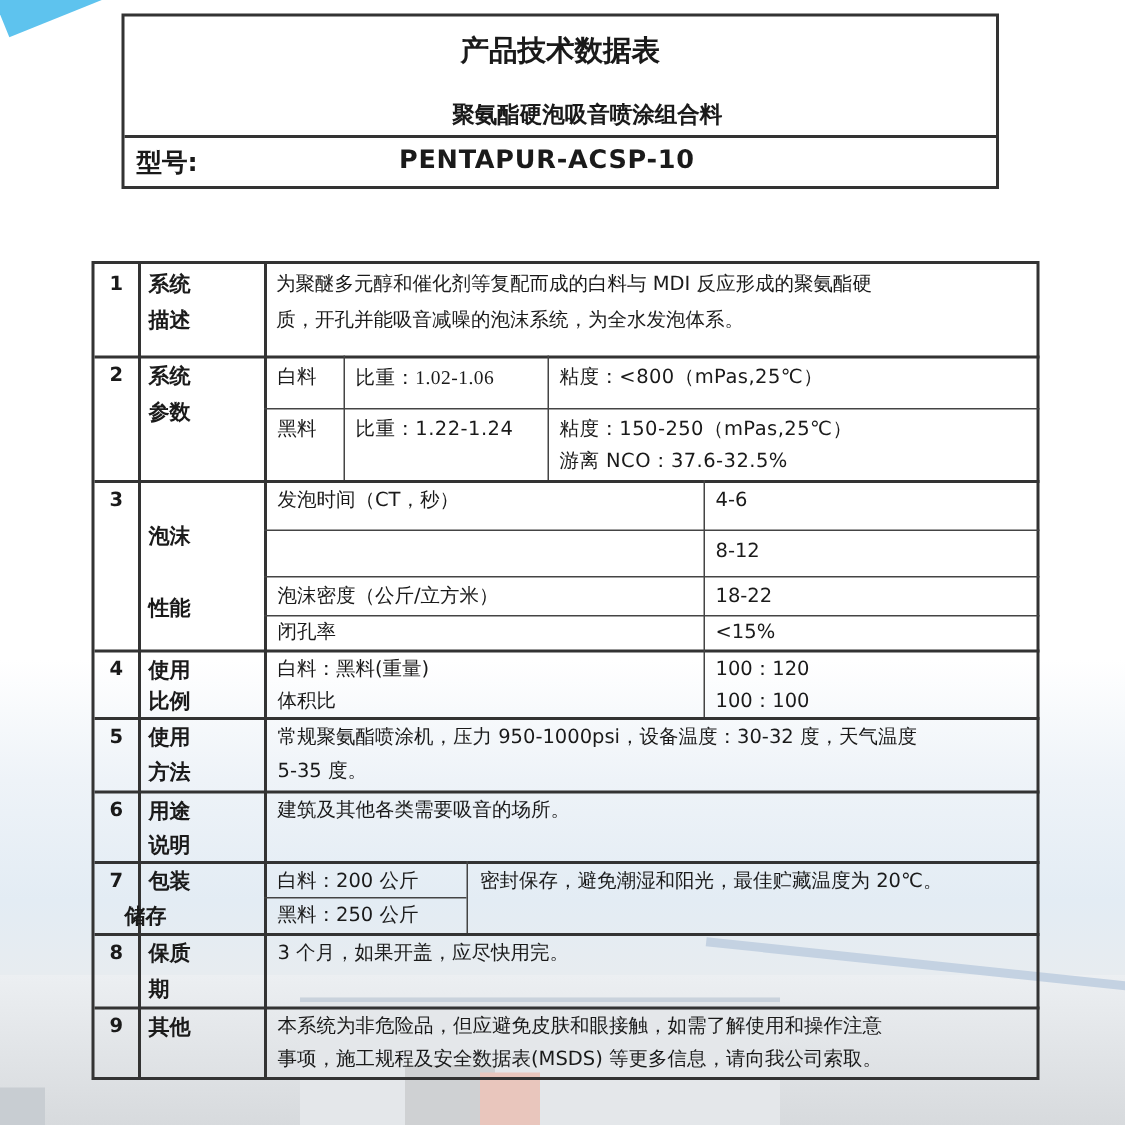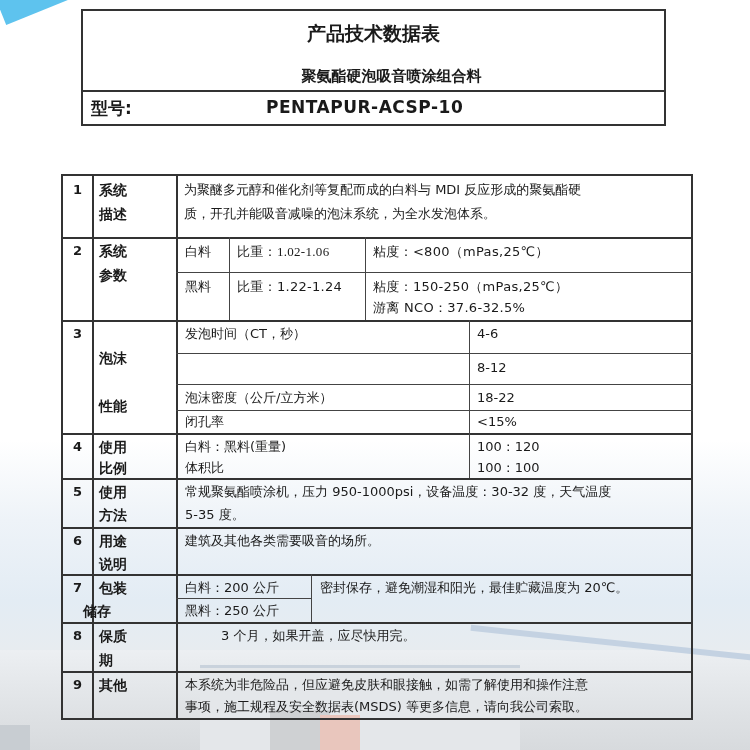--- a/index.html
+++ b/index.html
@@ -148,19 +148,19 @@
   <div class="cell num" style="left:0; width:29px; top:400px;">7</div>
   <div class="cell lbl" style="left:36px; top:400px;">包装</div>
   <div class="cell lbl" style="left:20px; top:423px;">储存</div>
   <div class="cell" style="left:122px; top:400px; white-space:nowrap;">白料：200 公斤</div>
   <div class="cell" style="left:122px; top:423px; white-space:nowrap;">黑料：250 公斤</div>
   <div class="cell" style="left:257px; top:400px; white-space:nowrap;">密封保存，避免潮湿和阳光，最佳贮藏温度为 20℃。</div>
 
   <div class="cell num" style="left:0; width:29px; top:448px;">8</div>
   <div class="cell lbl" style="left:36px; top:448px;">保质</div>
   <div class="cell lbl" style="left:36px; top:472px;">期</div>
-  <div class="cell" style="left:122px; top:448px;margin-left:36px;">3 个月，如果开盖，应尽快用完。</div>
+  <div class="cell" style="left:122px; top:448px;">3 个月，如果开盖，应尽快用完。</div>
 
   <div class="cell num" style="left:0; width:29px; top:497px;">9</div>
   <div class="cell lbl" style="left:36px; top:497px;">其他</div>
   <div class="cell" style="left:122px; top:519px; white-space:nowrap;">事项，施工规程及安全数据表(MSDS) 等更多信息，请向我公司索取。</div>
   <div class="cell" style="left:122px; top:497px; white-space:nowrap;">本系统为非危险品，但应避免皮肤和眼接触，如需了解使用和操作注意</div>
 </div>
 
 </body></html>

